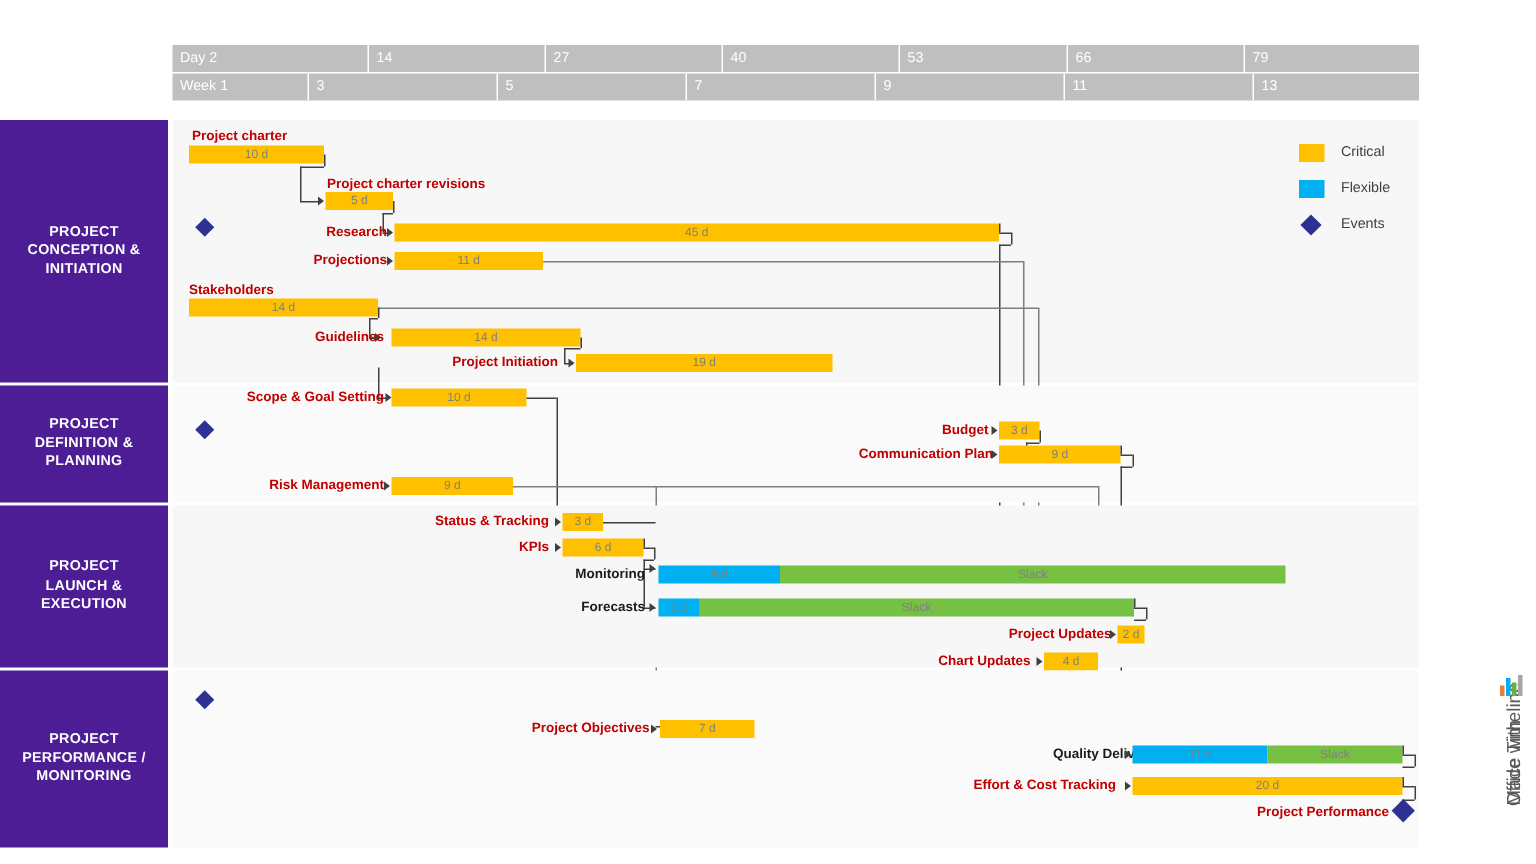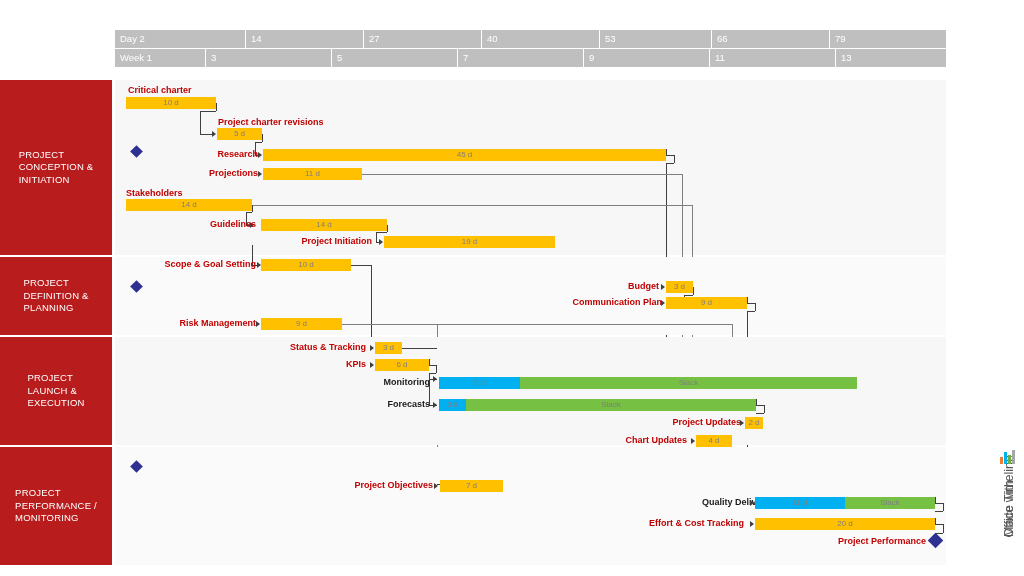--- a/index.html
+++ b/index.html
@@ -11,22 +11,22 @@
   #stage{position:absolute;left:0;top:0;width:1024px;height:576px;}
 
   
   .ts-row{position:absolute;left:115px;height:18px;background:#bfbfbf;}
   .ts-cell{position:absolute;top:0;height:18px;box-sizing:border-box;
     border-left:1px solid #ffffff;color:#ffffff;font-size:9.5px;
     line-height:18px;padding-left:5px;white-space:nowrap;}
   .ts-cell.first{border-left:none;}
 
   
-  .band-label{position:absolute;left:0;width:112px;background:#b91c1c;
-    color:#ffffff;font-size:9.5px;font-weight:normal;
+  .band-label{position:absolute;left:0;width:112px;background:#4c1d95;
+    color:#ffffff;font-size:9.5px;font-weight:bold;text-align:center;
     display:flex;align-items:center;justify-content:center;letter-spacing:.2px;}
   .band-label span{display:block;line-height:12.5px;}
   .band-body{position:absolute;left:115px;width:831px;background:#f7f7f7;}
   .band-body.alt{background:#fafafa;}
 
   
   .task-label{position:absolute;font-size:9px;font-weight:bold;
     color:#c00000;white-space:nowrap;text-align:right;line-height:11px;}
   .task-label.black{color:#1a1a1a;}
   .task-label.above{text-align:left;}
@@ -98,21 +98,21 @@
     <div>
       <span>PROJECT</span>
       <span>CONCEPTION &amp;</span>
       <span>INITIATION</span>
     </div>
   </div>
   <div class="band-body" style="top:80px;height:175px;"></div>
 
   <div class="diamond" style="left:132px;top:147px;"></div>
 
-  <div class="task-label above" style="left:128px;top:85px;">Critical charter</div>
+  <div class="task-label above" style="left:128px;top:85px;">Project charter</div>
   <div class="bar crit" style="left:126px;top:97px;width:90px;">
     <span class="txt">10 d</span>
   </div>
 
   <div class="ln-v dk" style="left:216px;top:103px;height:8px;"></div>
   <div class="ln-h dk" style="left:200px;top:111px;width:16px;"></div>
   <div class="ln-v dk" style="left:200px;top:111px;height:23px;"></div>
   <div class="ln-h dk" style="left:200px;top:134px;width:14px;"></div>
   <div class="arrow" style="left:212px;top:130.8px;"></div>
 
@@ -328,20 +328,34 @@
   <div class="arrow" style="left:750px;top:520.8px;"></div>
   <div class="ln-v dk" style="left:935px;top:518px;height:6px;"></div>
   <div class="ln-h dk" style="left:935px;top:524px;width:8px;"></div>
   <div class="ln-v dk" style="left:943px;top:524px;height:9px;"></div>
   <div class="ln-h dk" style="left:935px;top:533px;width:8px;"></div>
   <div class="ln-v dk" style="left:935px;top:533px;height:7px;"></div>
 
   <div class="task-label" style="left:826px;top:536px;width:100px;">Project Performance</div>
   <div class="diamond big" style="left:930px;top:535px;"></div>
 
+  <div class="legend" style="left:866px;top:95px;width:110px;height:66px;">
+    <div class="lg-row" style="left:0;top:0;width:110px;">
+      <div class="lg-sw" style="background:#ffc000;"></div>
+      <div class="lg-tx">Critical</div>
+    </div>
+    <div class="lg-row" style="left:0;top:24px;width:110px;">
+      <div class="lg-sw" style="background:#00b0f0;"></div>
+      <div class="lg-tx">Flexible</div>
+    </div>
+    <div class="lg-row" style="left:0;top:48px;width:110px;">
+      <div class="lg-dia"></div>
+      <div class="lg-tx">Events</div>
+    </div>
+  </div>
 
   <div class="wm">
     <div class="wm-text" style="right:6px;top:455px;">Office Timeline</div>
     <div class="wm-logo" style="right:6px;top:448px;">
       <i style="left:0;height:7px;background:#ed7d31;"></i>
       <i style="left:4px;height:12px;background:#00b0f0;"></i>
       <i style="left:8px;height:9px;background:#70ad47;"></i>
       <i style="left:12px;height:14px;background:#a6a6a6;"></i>
     </div>
     <div class="wm-text" style="right:6px;top:480px;">Made with</div>

